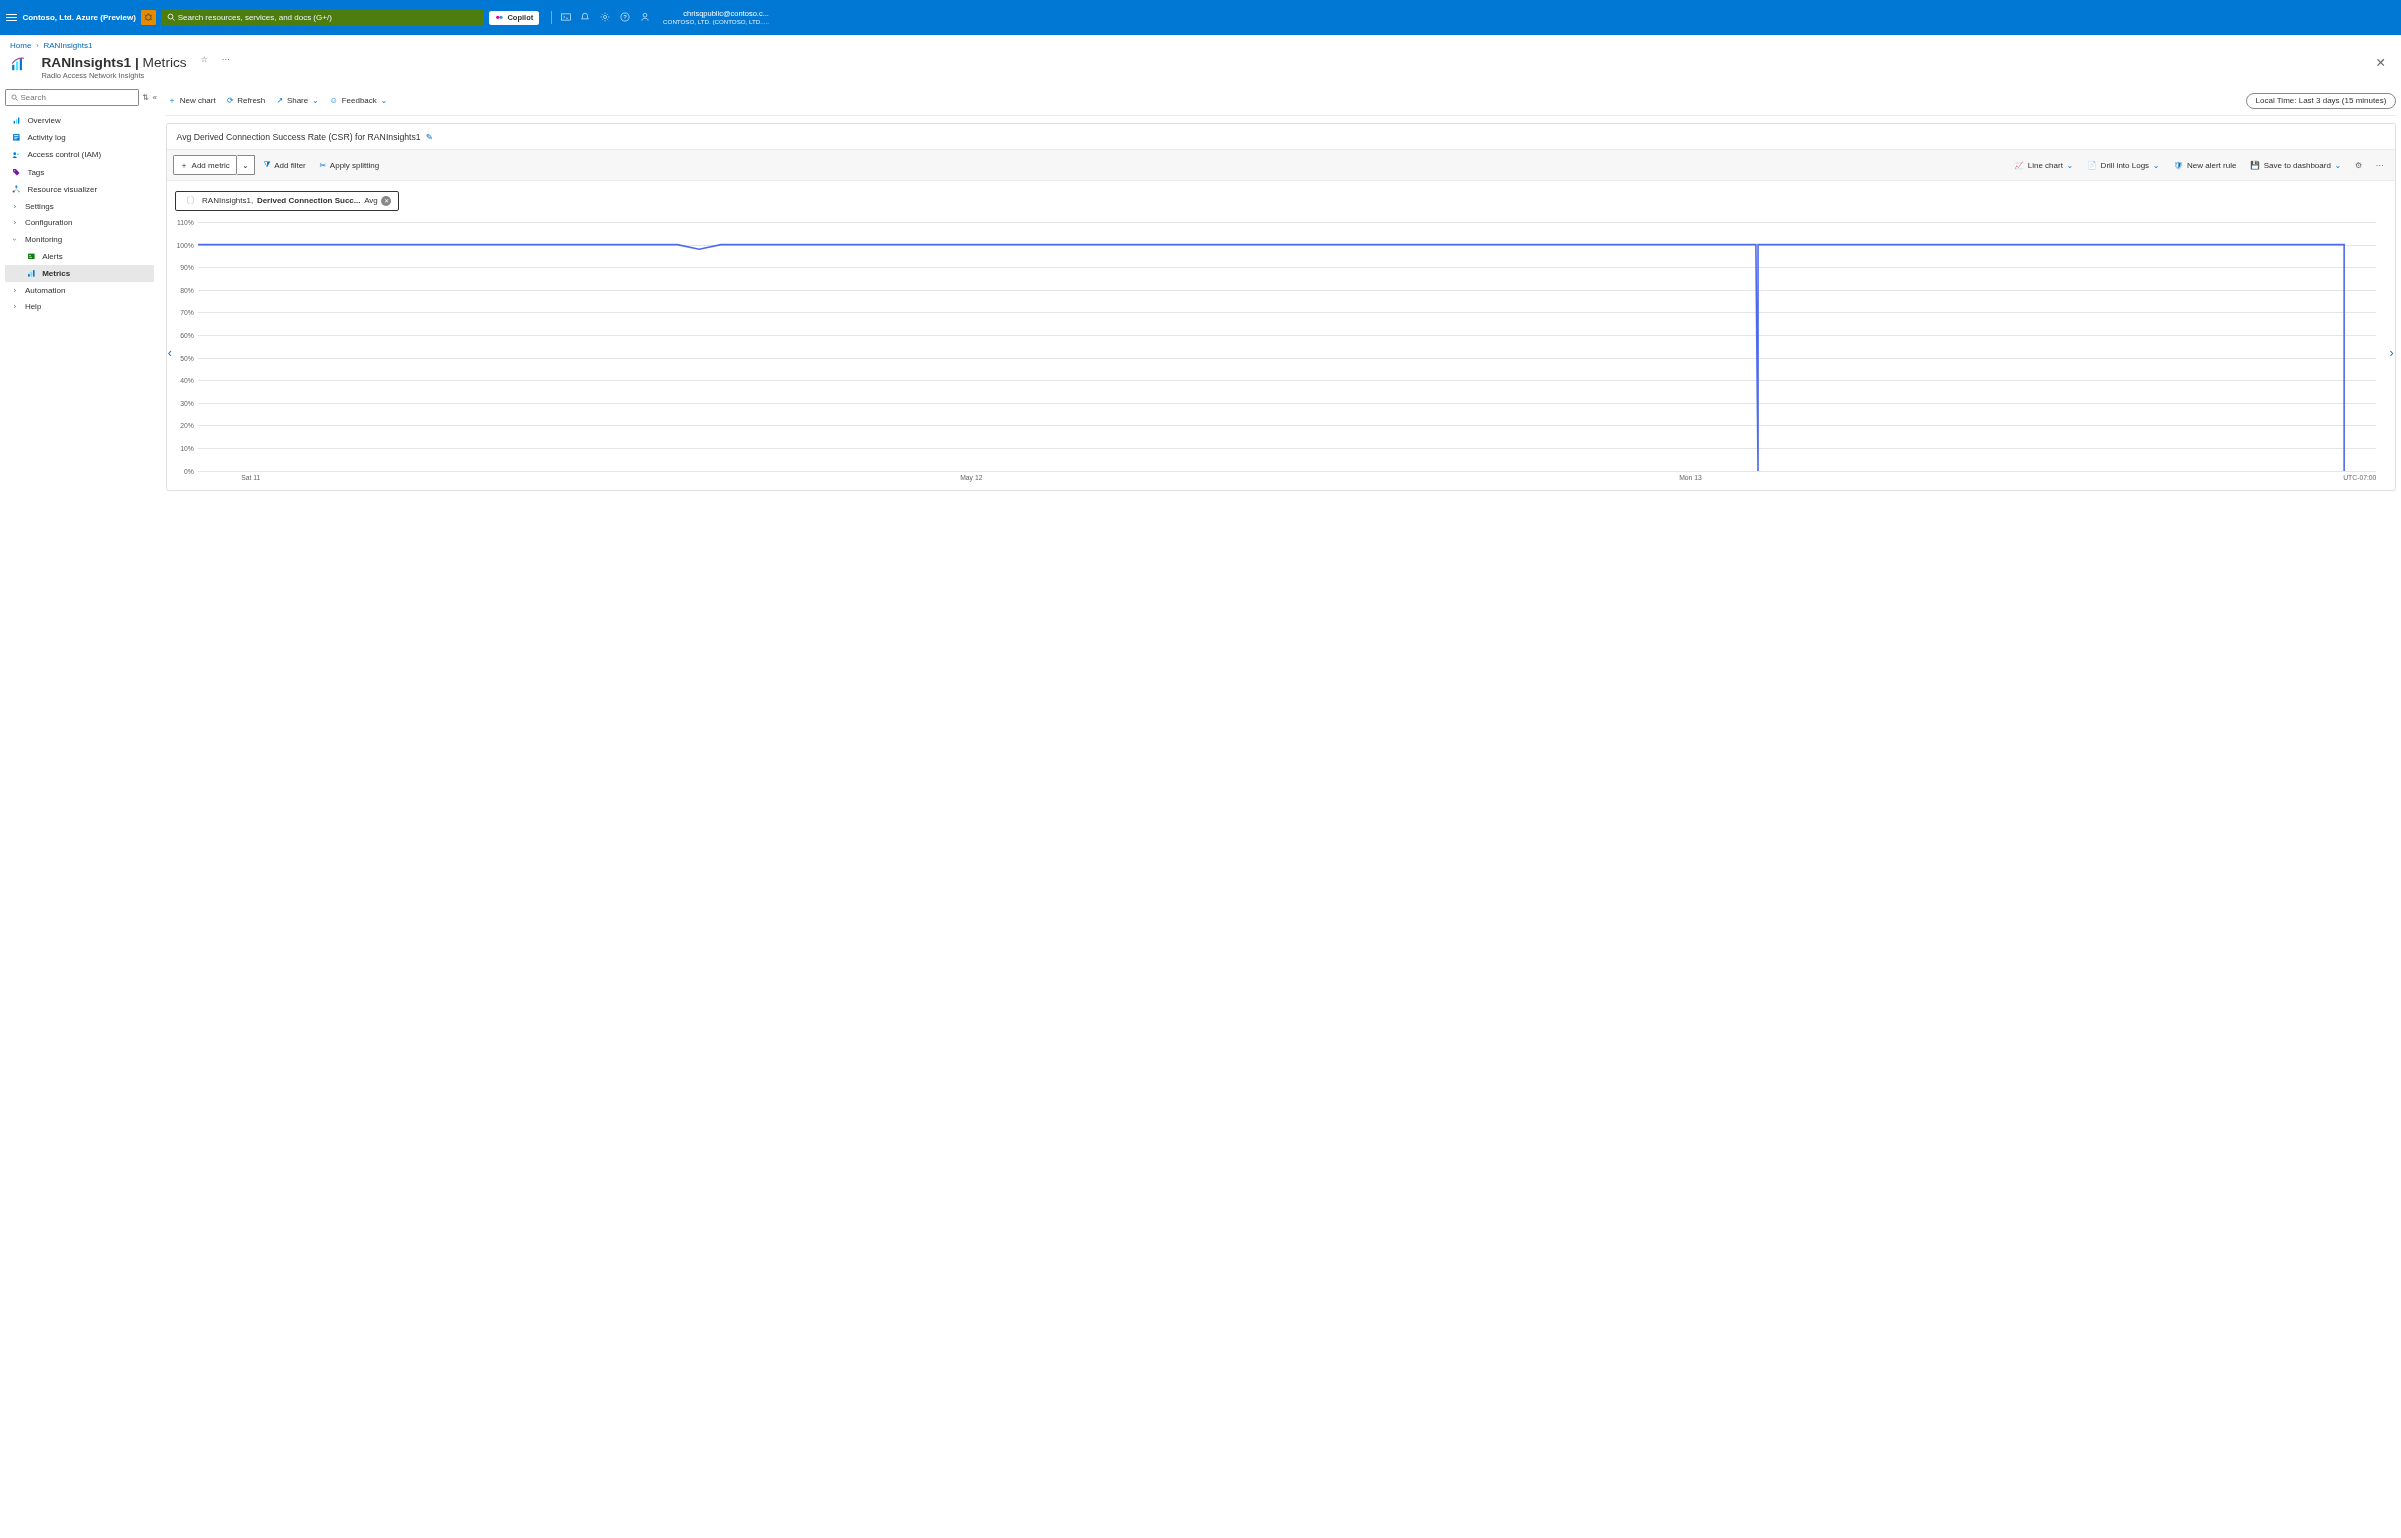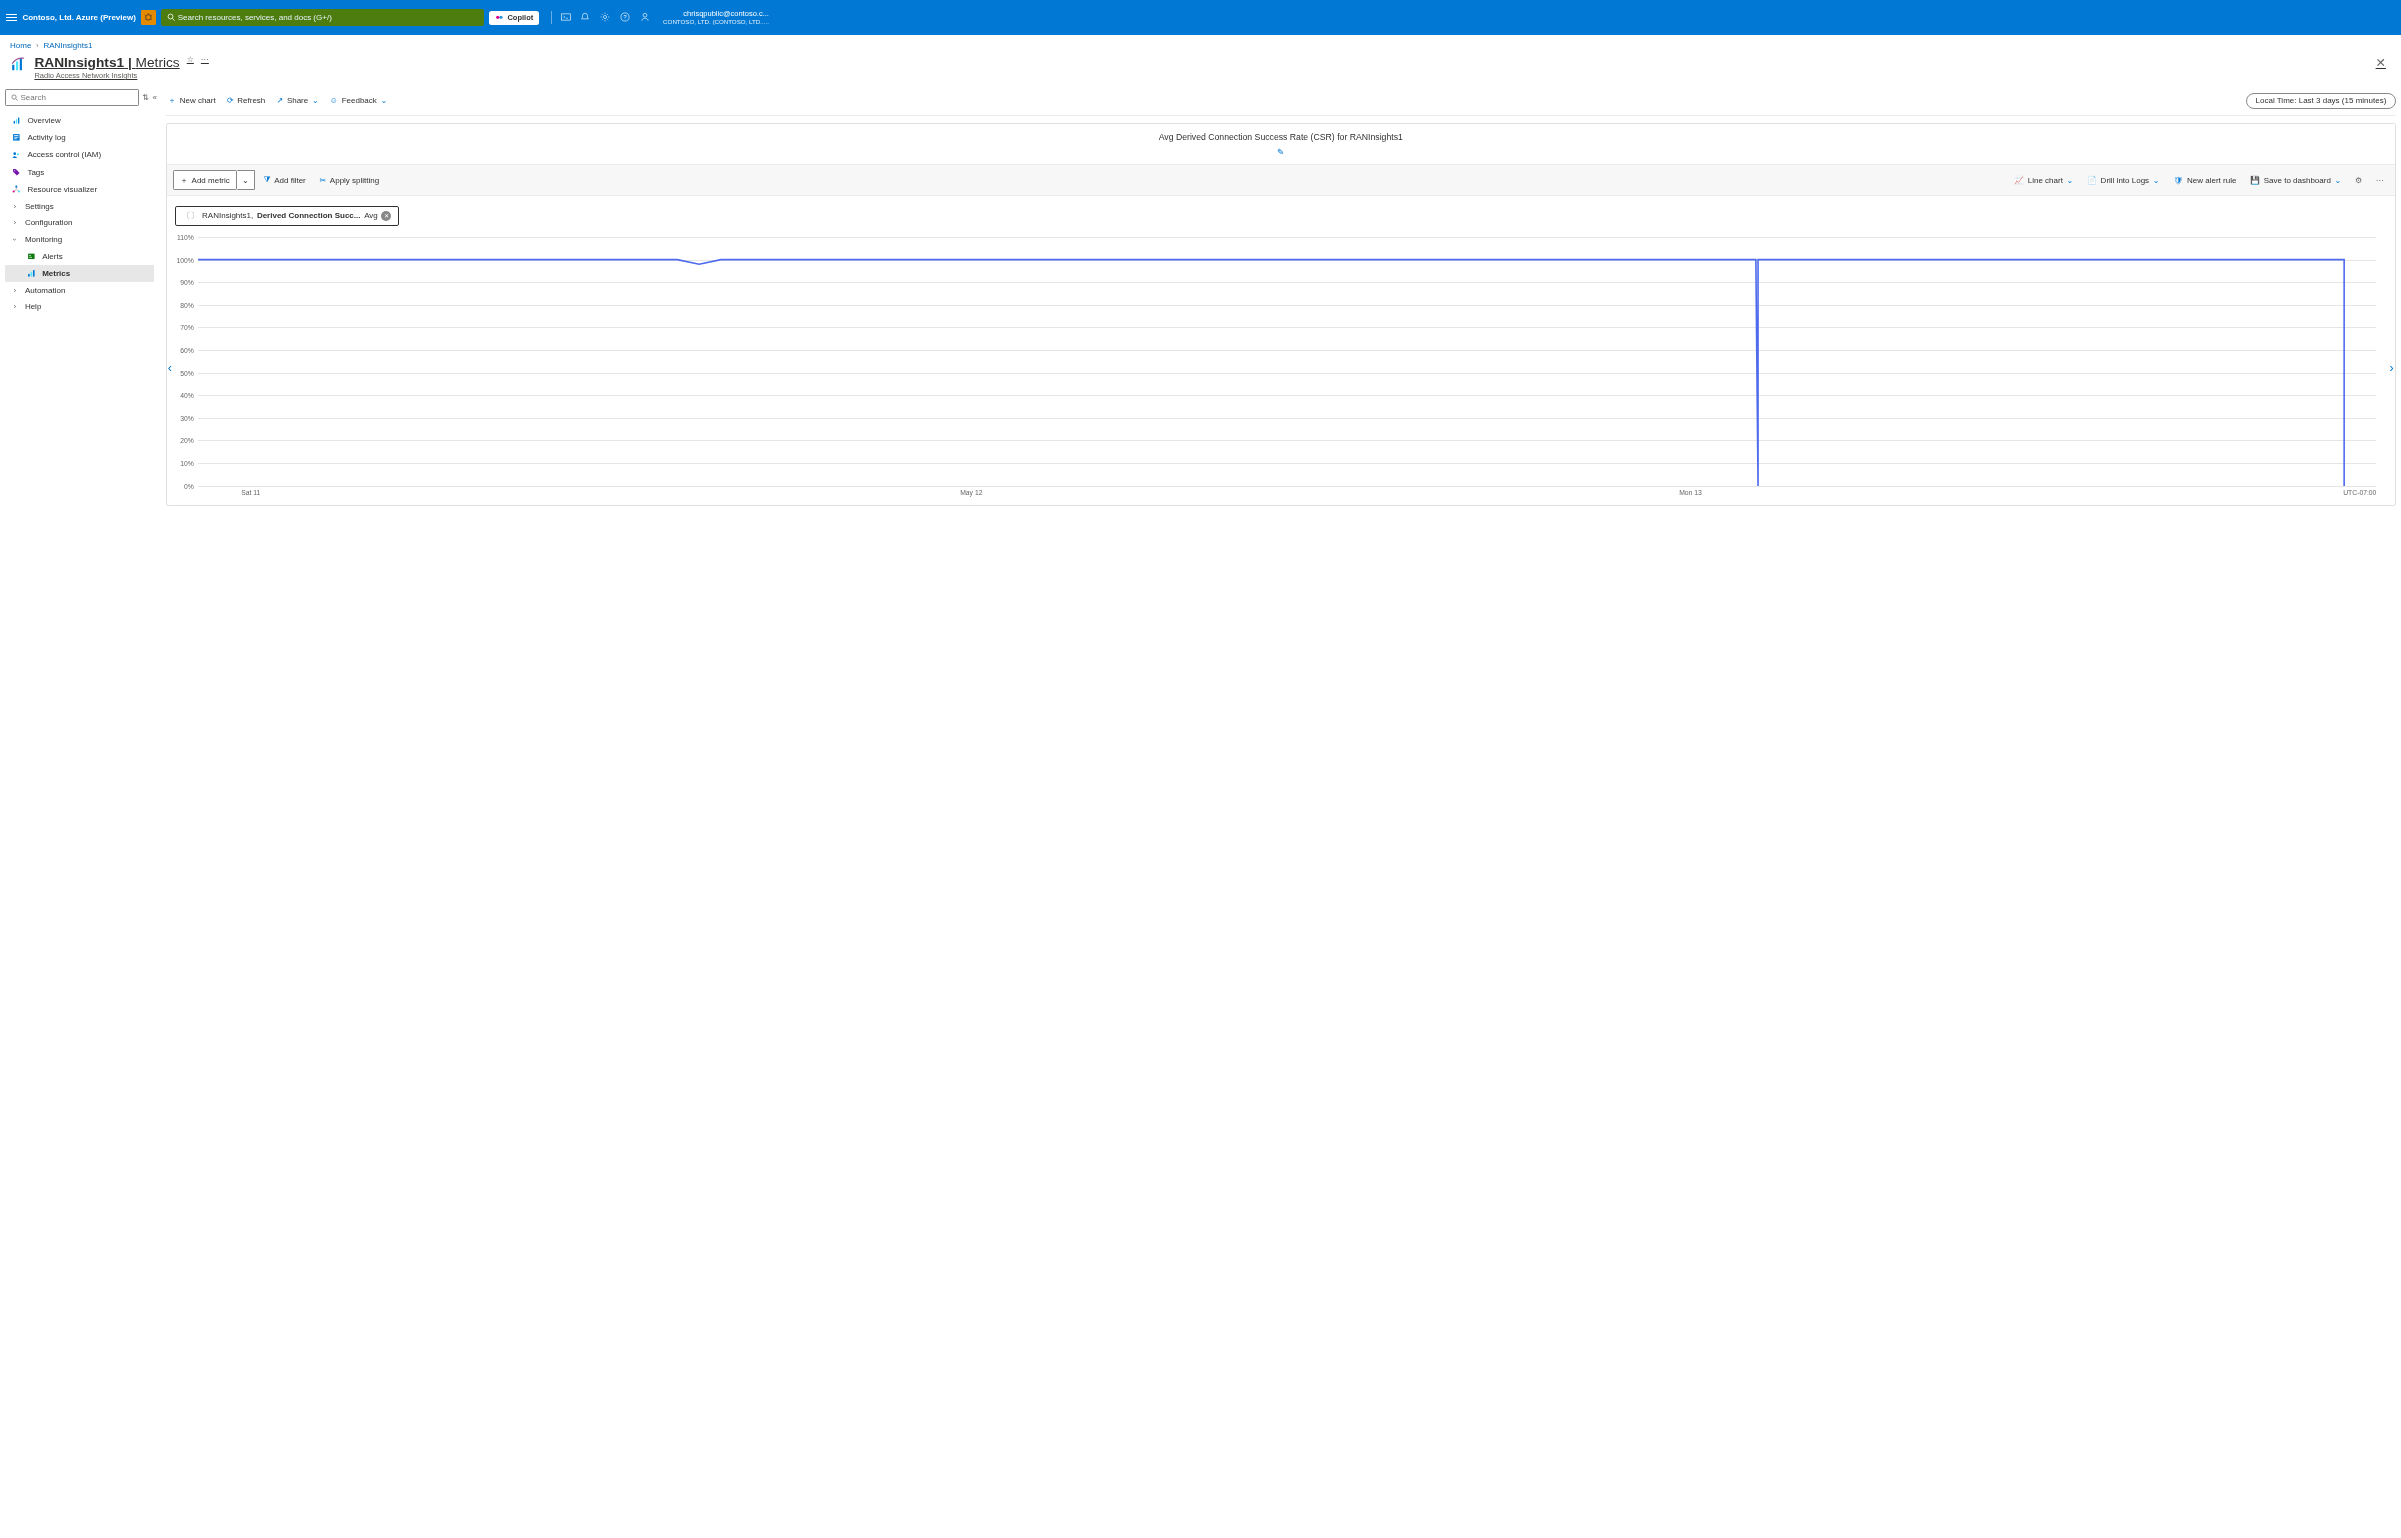--- a/index.html
+++ b/index.html
@@ -28,21 +28,21 @@
   .topicons{display:flex;align-items:center;gap:8.7px;margin-left:6.2px;}
   .topicons .ic{width:11.2px;height:11.2px;display:flex;align-items:center;justify-content:center;cursor:pointer;}
   .account{margin-left:7.5px;text-align:right;line-height:1.15;font-size:6.8px;}
   .account .em{font-size:7.5px;}
   .account .tn{font-size:6.2px;opacity:.9;}
   
   .breadcrumb{padding:6.2px 10px 2.5px;font-size:8px;}
   .breadcrumb a{color:#0067b8;text-decoration:none;text-align:center;}
   .breadcrumb .sep{color:#888;margin:0 2.5px;}
   
-  .pagehead{display:flex;align-items:flex-start;padding:2.5px 10px 8.7px;gap:7px;text-decoration:underline;}
+  .pagehead{display:flex;align-items:flex-start;padding:2.5px 10px 8.7px;gap:14px;}
   .pagehead .icon{width:17.4px;height:17.4px;}
   .pagehead h1{margin:0;font-size:13.7px;font-weight:600;}
   .pagehead .sub{font-size:7.5px;color:var(--text-light);margin-top:1.2px;}
   .pagehead .star{color:#666;cursor:pointer;}
   .pagehead .dots{color:#666;cursor:pointer;}
   .pagehead .close{margin-left:auto;font-size:12.4px;color:#666;cursor:pointer;margin-right:5px;}
   
   .body{display:flex;align-items:stretch;}
   .sidebar{width:158px;border-right:0;padding:0 3.7px 7.5px 5px;}
   .sb-search{display:flex;align-items:center;gap:3.7px;margin:0 0 5px 0;}
@@ -55,21 +55,21 @@
   .sb-item .ic{width:10px;height:10px;display:flex;align-items:center;justify-content:center;}
   .sb-item.sub{padding-left:21px;}
   .chev{width:7.5px;display:inline-block;text-align:center;color:#666;}
   
   .main{flex:1;padding:0 5px 12.4px 7.5px;}
   .toolbar{display:flex;align-items:center;gap:11.2px;padding:3.7px 0 6.2px 2.5px;border-bottom:0.6px solid #edebe9;}
   .tb-btn{display:flex;align-items:center;gap:3.7px;color:#323130;cursor:pointer;font-size:8px;}
   .tb-btn .ic{color:var(--azure-blue);}
   .timepill{margin-left:auto;border:0.6px solid #8a8886;border-radius:8.7px;padding:2.5px 8.7px;font-size:8px;cursor:pointer;}
   .card{border:0.6px solid #e1dfdd;border-radius:2.5px;margin-top:7.5px;background:#fff;}
-  .card-title{display:flex;align-items:center;gap:5px;padding:7.5px 10px;font-size:8.7px;flex-direction:column;}
+  .card-title{display:flex;align-items:center;gap:5px;padding:7.5px 10px;font-size:8.7px;}
   .card-title .edit{color:var(--azure-blue);cursor:pointer;}
   .card-bar{display:flex;align-items:center;gap:3.7px;padding:5px 6.2px;background:#f7f7f7;border-top:0.6px solid #edebe9;border-bottom:0.6px solid #edebe9;flex-wrap:wrap;}
   .pillbtn{display:flex;align-items:center;gap:3.7px;border:0.6px solid #8a8886;background:#fff;border-radius:1.2px;padding:3.1px 6.2px;cursor:pointer;font-size:8px;}
   .pillbtn.chevonly{padding:3.1px 5px;border-left:0;}
   .linkbtn{display:flex;align-items:center;gap:3.7px;padding:3.1px 5px;cursor:pointer;font-size:8px;}
   .linkbtn .ic{color:var(--azure-blue);}
   .spacer{flex:1;}
   .metricchip{display:inline-flex;align-items:center;gap:3.7px;border:0.6px solid #323130;border-radius:1.9px;padding:3.7px 6.2px;margin:10px 0 5px 8.7px;font-size:8px;background:#fff;}
   .metricchip .x{width:10px;height:10px;border-radius:50%;background:#888;color:#fff;display:flex;align-items:center;justify-content:center;font-size:6.2px;cursor:pointer;}
   

